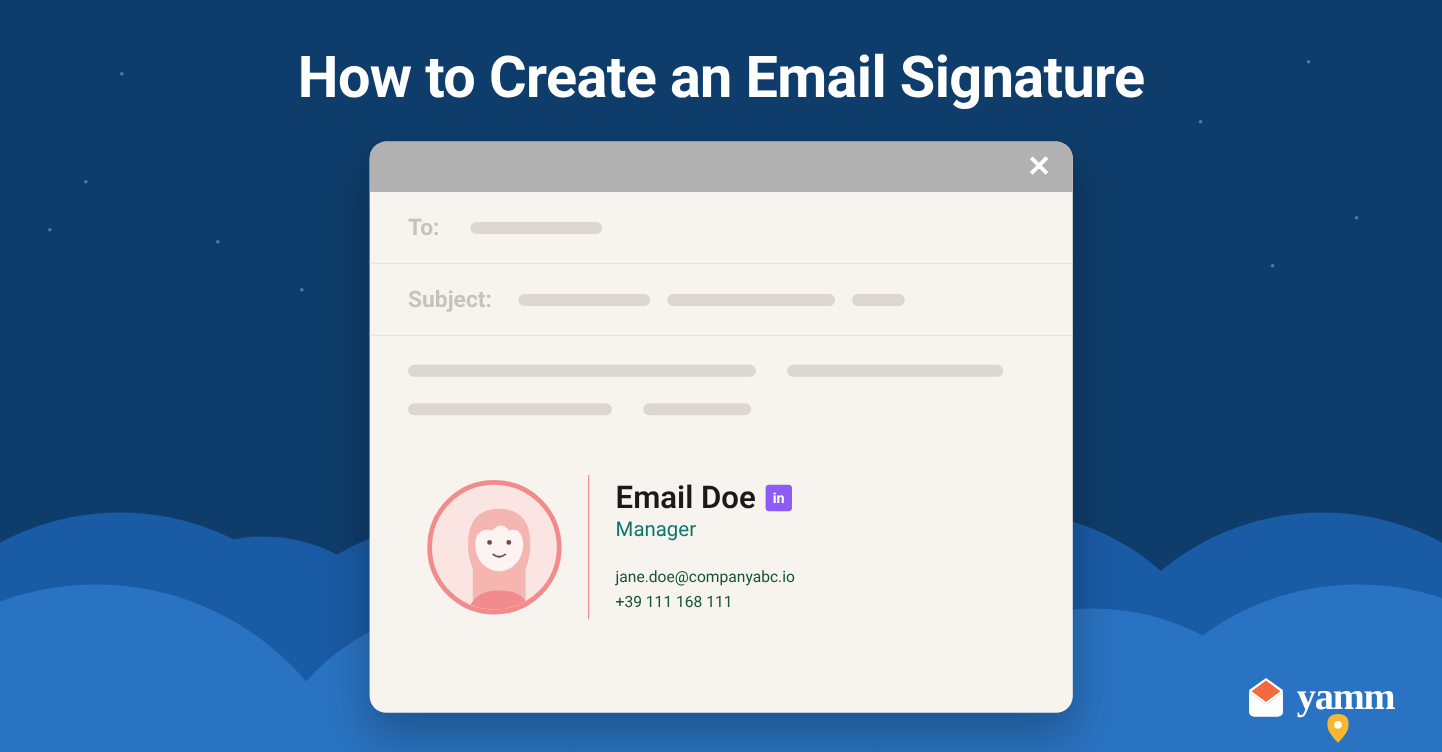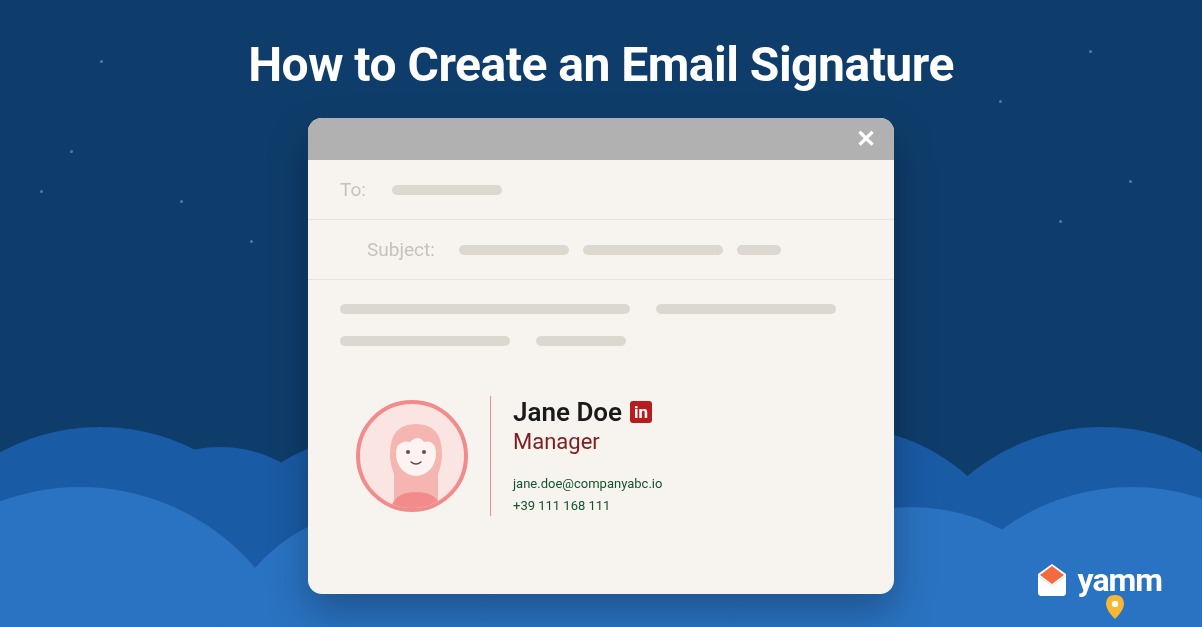--- a/index.html
+++ b/index.html
@@ -109,27 +109,28 @@
     font-size: 24px;
     font-weight: 700;
   }
 
   .field-row {
     display: flex;
     align-items: center;
     padding: 18px 32px;
     gap: 14px;
     border-bottom: 1px solid #e8e4dc;
+    font-weight: bold;
   }
   .field-label {
     color: #c7c3ba;
     font-size: 19px;
     min-width: 38px;
   }
-  .field-label.subj { min-width: 78px; margin-left: 27px; }
+  .field-label.subj { min-width: 78px; }
   .ph {
     height: 10px;
     background: #dcd8cf;
     border-radius: 5px;
   }
   .body-area {
     padding: 24px 32px 10px 32px;
   }
   .body-line {
     display: flex;
@@ -168,48 +169,49 @@
     font-size: 26px;
     font-weight: 600;
     color: #1a1a1a;
     display: flex;
     align-items: center;
     gap: 8px;
   }
   .linkedin-badge {
     width: 22px;
     height: 22px;
-    background: #b91c1c;
+    background: #8b5cf6;
     border-radius: 3px;
     display: flex;
     align-items: center;
     justify-content: center;
     color: #fff;
+    font-size: 12px;
+    font-weight: 700;
+  }
+  .sig-title {
     font-size: 17px;
-    font-weight: 700;
-  }
-  .sig-title {
-    font-size: 22px;
-    color: #7f1d1d;
+    color: #0f766e;
     margin-bottom: 18px;
   }
   .sig-email, .sig-phone {
     font-size: 13px;
     color: #14532d;
     line-height: 1.5;
   }
 
   .brand {
     position: absolute;
     bottom: 28px;
     right: 40px;
     z-index: 20;
     display: flex;
     align-items: center;
     gap: 8px;
+    font-family: Liberation Serif, serif;
   }
   .brand-icon {
     width: 36px;
     height: 36px;
     position: relative;
   }
   .brand-text {
     color: #fff;
     font-size: 32px;
     font-weight: 700;
@@ -290,21 +292,21 @@
         <circle cx="48" cy="48" r="2" fill="#6b4a4a"></circle>
         <circle cx="64" cy="48" r="2" fill="#6b4a4a"></circle>
         <path d="M51 58 Q56 62 61 58" stroke="#6b4a4a" stroke-width="1.5" fill="none" stroke-linecap="round"></path>
         <path d="M38 42 Q38 24 56 24 Q74 24 74 42 Q72 36 64 38 Q58 30 50 38 Q42 36 38 42 Z" fill="#f5b5b0"></path>
         <path d="M30 112 Q30 88 56 88 Q82 88 82 112 Z" fill="#f28b8b"></path>
       </svg>
     </div>
     <div class="vline"></div>
     <div class="sig-info">
       <div class="sig-name">
-        <span>Jane Doe</span>
+        <span>Email Doe</span>
         <span class="linkedin-badge">in</span>
       </div>
       <div class="sig-title">Manager</div>
       <div class="sig-email">jane.doe@companyabc.io</div>
       <div class="sig-phone">+39 111 168 111</div>
     </div>
   </div>
 </div>
 
 <div class="brand">

